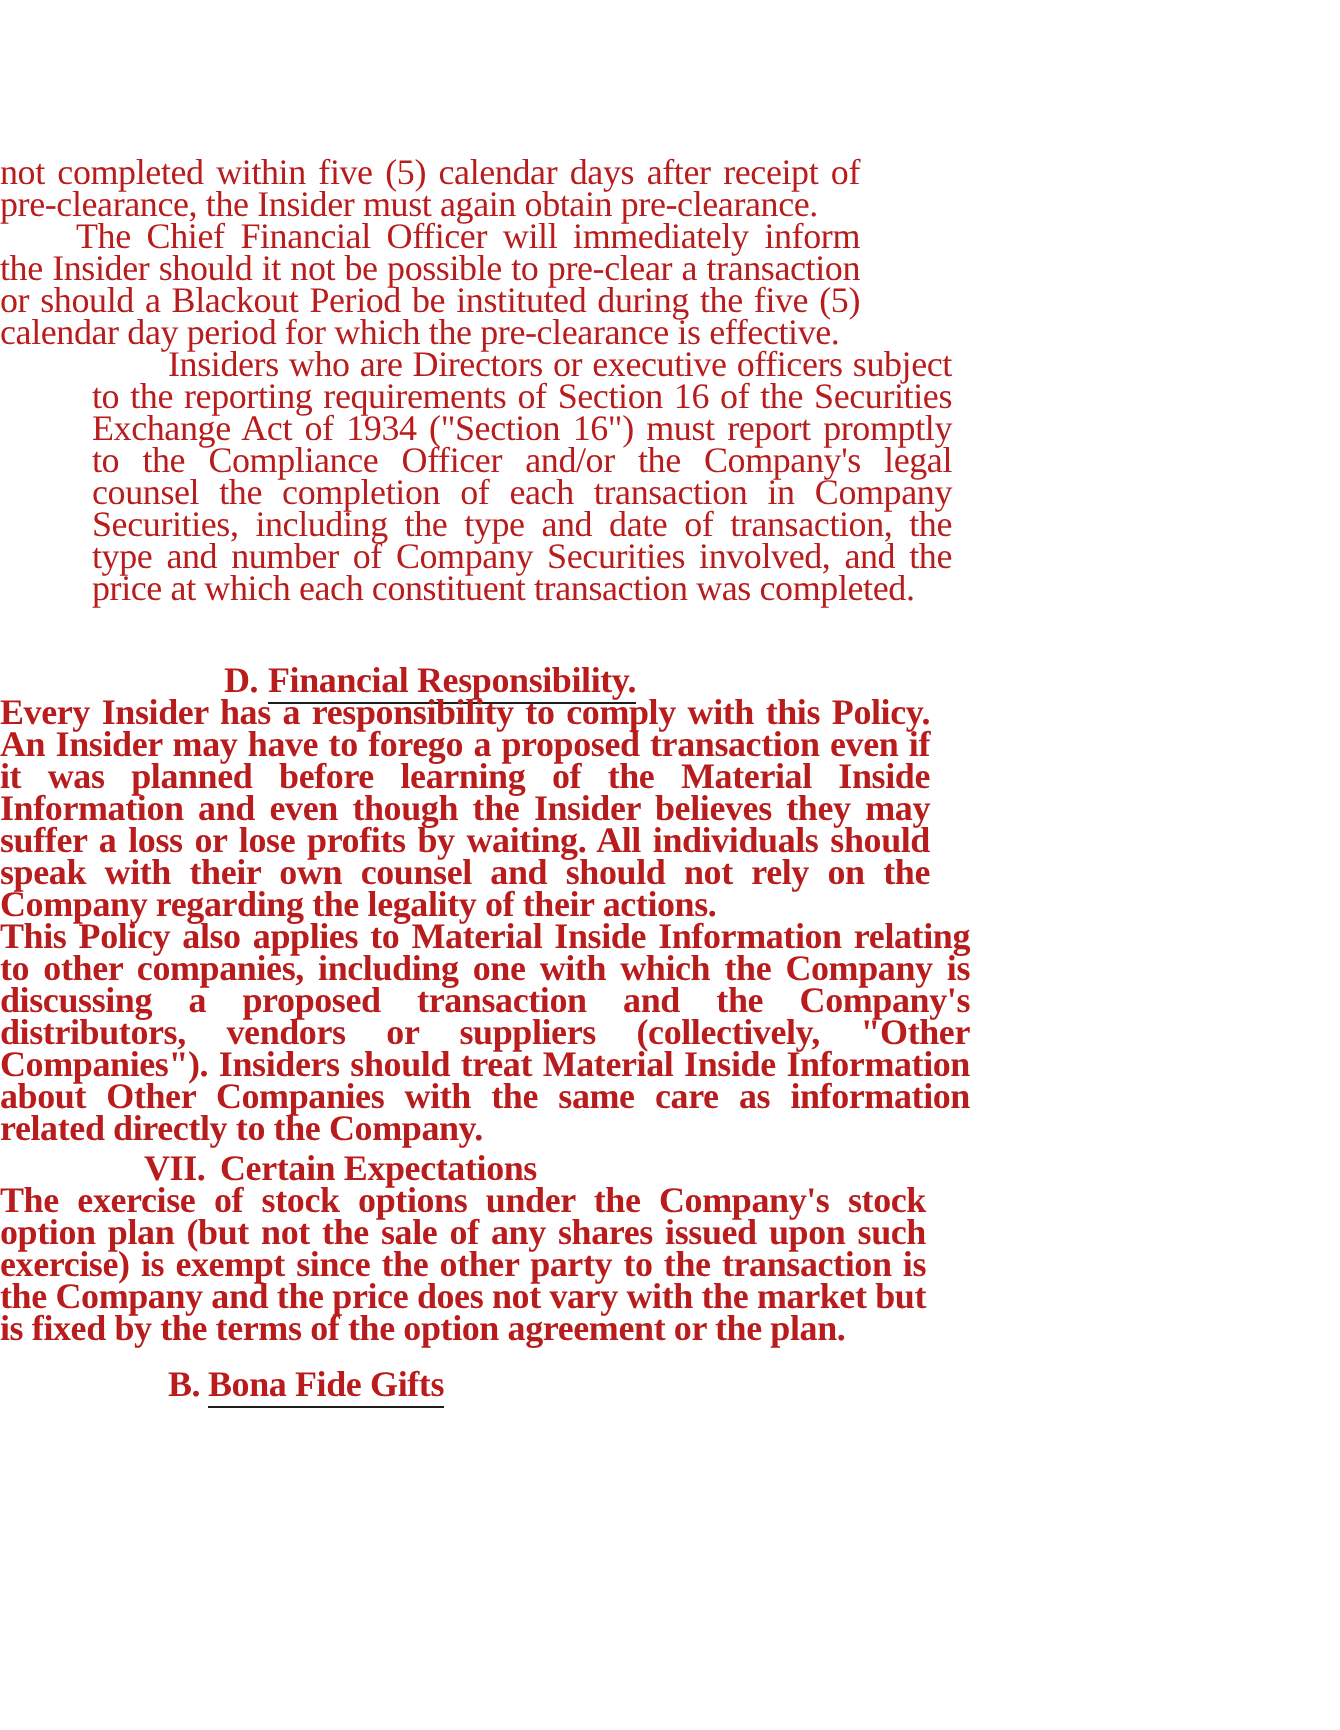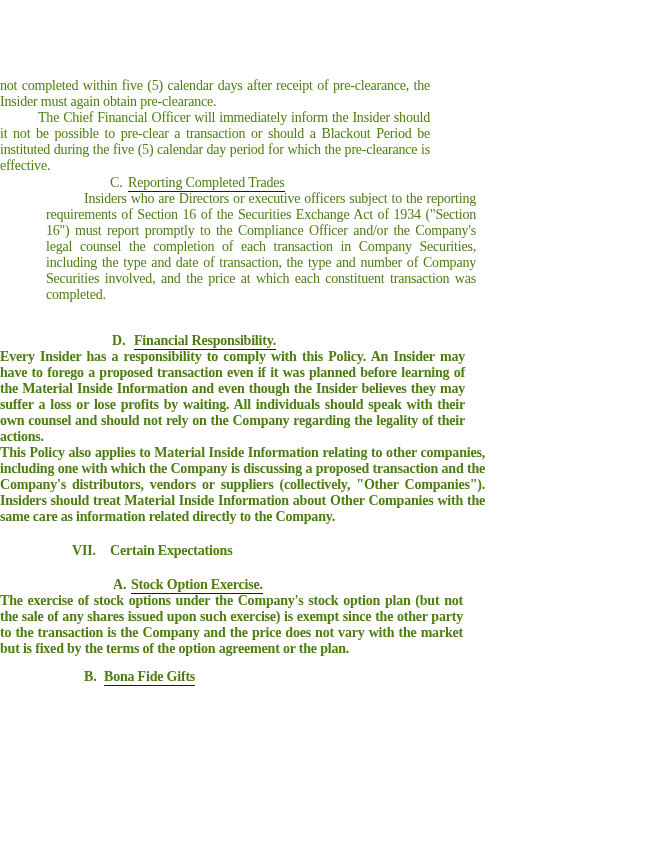--- a/index.html
+++ b/index.html
@@ -6,23 +6,23 @@
     margin: 0;
     padding: 0;
     background: #e8e8e8;
   }
   .page {
     position: relative;
     width: 670px;
     height: 865px;
     margin: 0;
     background: #ffffff;
-    color: #4d7c0f;
+    color: #b91c1c;
     font-family: "Liberation Serif", "DejaVu Serif", serif;
-    font-size: 14px;
+    font-size: 18px;
     line-height: 16px;
     letter-spacing: -0.2px;
     overflow: hidden;
     box-sizing: border-box;
     padding-top: 78px;
   }
   .page p {
     margin: 0;
     text-align: justify;
   }
@@ -30,21 +30,21 @@
   .para-c   { margin-left: 165px; width: 430px; }
   .para-d   { margin-left: 130px; width: 465px; }
   .para-vi  { margin-left: 110px; width: 485px; }
   .para-a   { margin-left: 132px; width: 463px; }
   .first-indent { text-indent: 38px; }
 
   .mt1  { margin-top: 1px; }
   .mt11 { margin-top: 11px; padding-left: 46px; }
   .mt12 { margin-top: 12px; font-weight: bold; }
   .mt13 { margin-top: 13px; font-family: Liberation Serif, serif; }
-  .mt14 { margin-top: 18px; }
+  .mt14 { margin-top: 4px; }
   .mt30 { margin-top: 30px; }
 
   .heading {
     white-space: nowrap;
   }
   .heading .hlabel {
     display: inline-block;
   }
   .h-c   { margin-left: 110px; }
   .h-c .hlabel  { width: 18px; }
@@ -66,42 +66,36 @@
 </style>
 </head>
 <body>
 
 <div class="page">
 
   <p class="para-c">not completed within five (5) calendar days after receipt of pre-clearance, the Insider must again obtain pre-clearance.</p>
 
   <p class="para-c first-indent mt13">The Chief Financial Officer will immediately inform the Insider should it not be possible to pre-clear a transaction or should a Blackout Period be instituted during the five (5) calendar day period for which the pre-clearance is effective.</p>
 
-  <div class="heading h-c mt1">
-    <span class="hlabel">C.</span><span class="underlined">Reporting Completed Trades</span>
-  </div>
 
   <p class="para-c first-indent mt11">Insiders who are Directors or executive officers subject to the reporting requirements of Section 16 of the Securities Exchange Act of 1934 ("Section 16") must report promptly to the Compliance Officer and/or the Company's legal counsel the completion of each transaction in Company Securities, including the type and date of transaction, the type and number of Company Securities involved, and the price at which each constituent transaction was completed.</p>
 
   <div class="heading h-d mt30">
     <span class="hlabel">D.</span><span class="underlined">Financial Responsibility.</span>
   </div>
 
   <p class="para-d mt12">Every Insider has a responsibility to comply with this Policy. An Insider may have to forego a proposed transaction even if it was planned before learning of the Material Inside Information and even though the Insider believes they may suffer a loss or lose profits by waiting. All individuals should speak with their own counsel and should not rely on the Company regarding the legality of their actions.</p>
 
 
   <p class="para-vi mt12">This Policy also applies to Material Inside Information relating to other companies, including one with which the Company is discussing a proposed transaction and the Company's distributors, vendors or suppliers (collectively, "Other Companies"). Insiders should treat Material Inside Information about Other Companies with the same care as information related directly to the Company.</p>
 
   <div class="heading h-vii mt14">
     <span class="hlabel">VII.</span><span>Certain Expectations</span>
   </div>
 
-  <div class="heading h-a mt14">
-    <span class="hlabel">A.</span><span class="underlined">Stock Option Exercise.</span>
-  </div>
 
   <p class="para-a mt12">The exercise of stock options under the Company's stock option plan (but not the sale of any shares issued upon such exercise) is exempt since the other party to the transaction is the Company and the price does not vary with the market but is fixed by the terms of the option agreement or the plan.</p>
 
   <div class="heading h-b mt12">
     <span class="hlabel">B.</span><span class="underlined">Bona Fide Gifts</span>
   </div>
 
 </div>
 
 </body></html>

